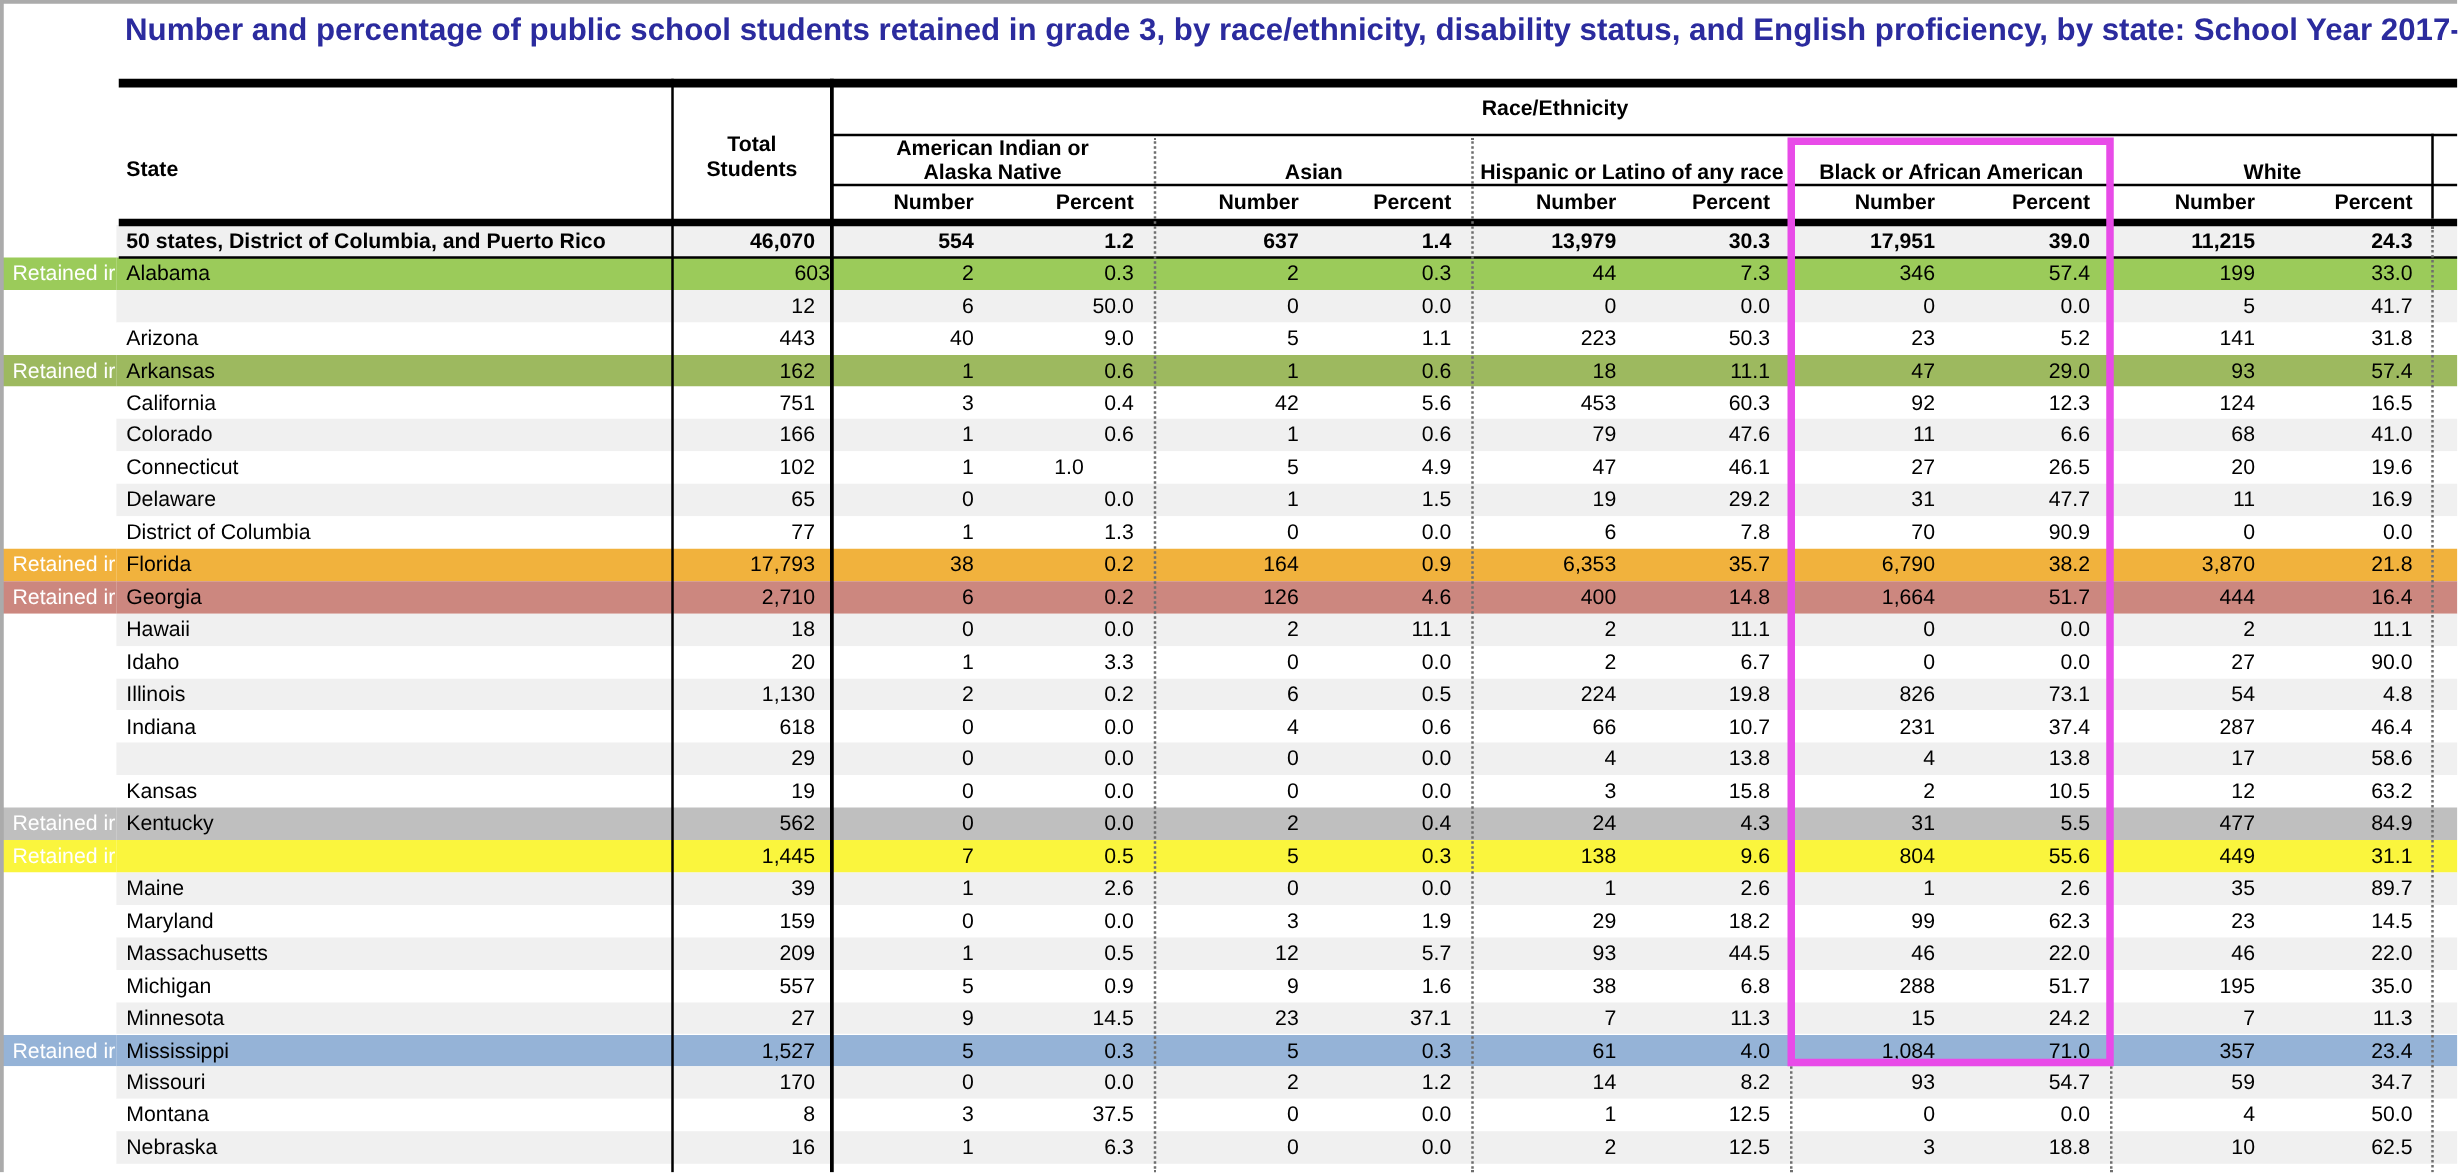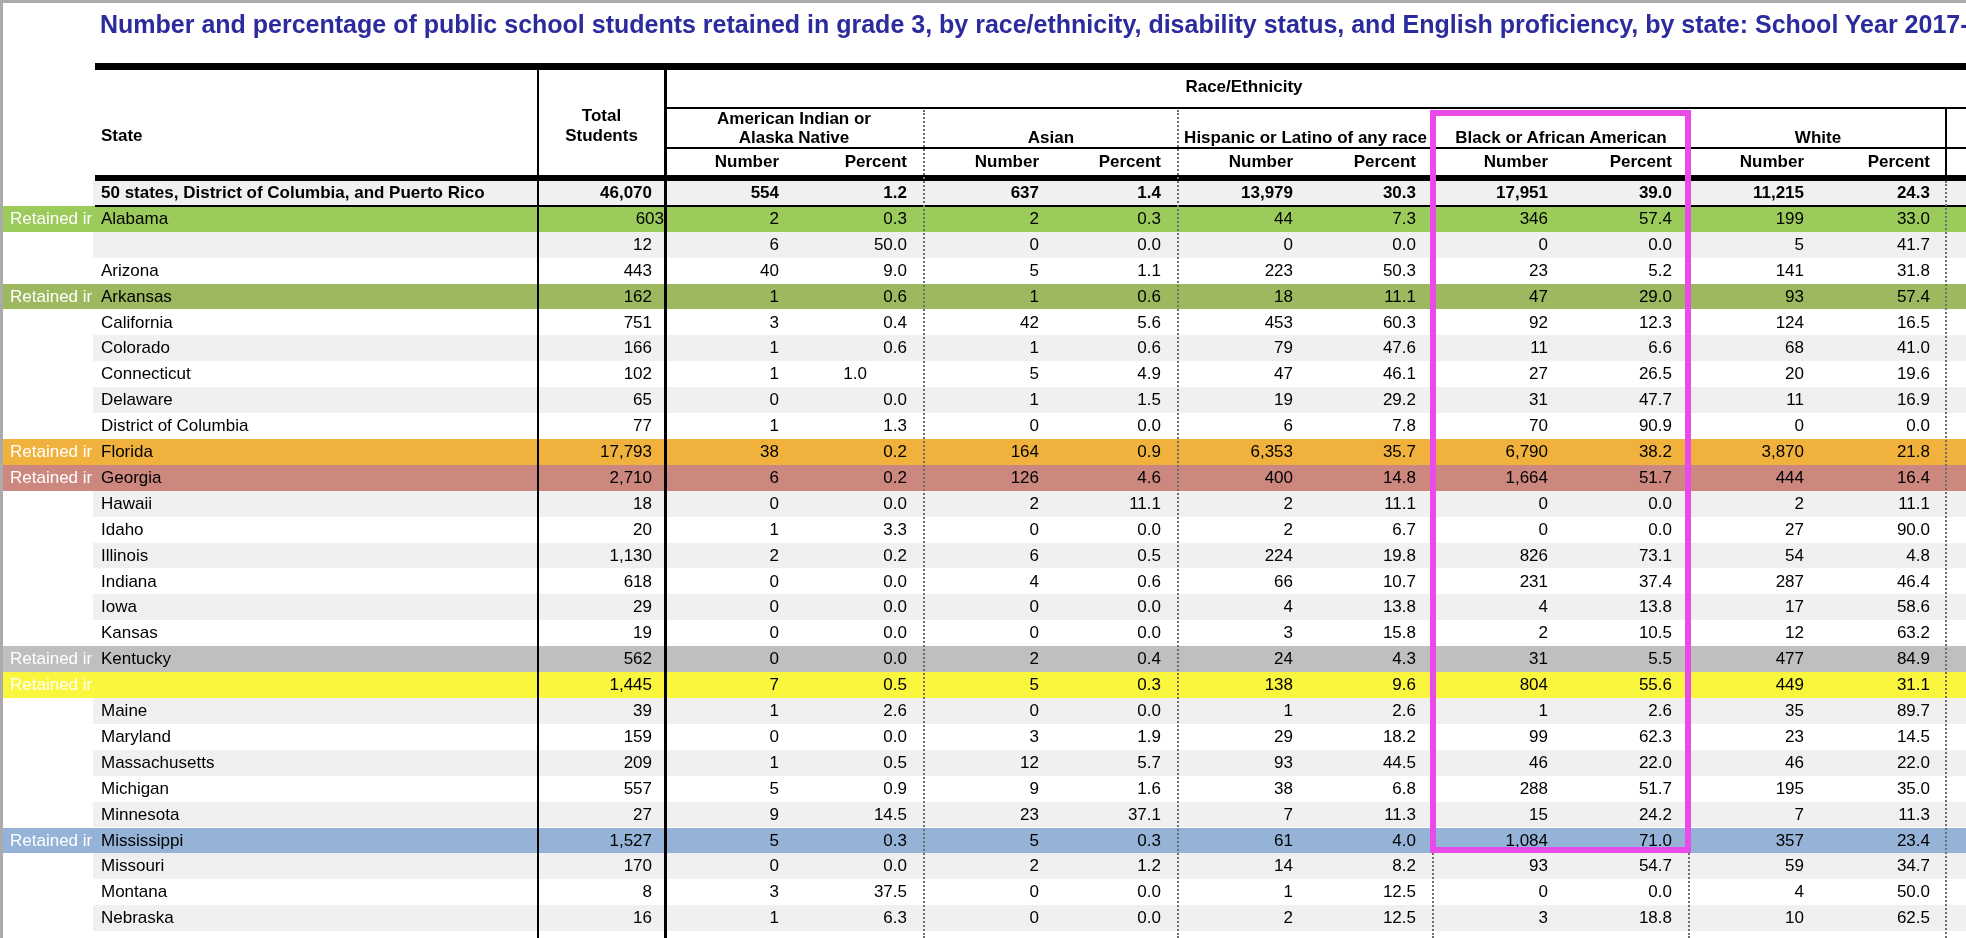--- a/index.html
+++ b/index.html
@@ -328,21 +328,20 @@
         <div class="cell num" style="left:1178px;width:128px;padding-right:13px">66</div>
         <div class="cell num" style="left:1306px;width:127px;padding-right:17px">10.7</div>
         <div class="cell num" style="left:1433px;width:128px;padding-right:13px">231</div>
         <div class="cell num" style="left:1561px;width:128px;padding-right:17px">37.4</div>
         <div class="cell num" style="left:1689px;width:128px;padding-right:13px">287</div>
         <div class="cell num" style="left:1817px;width:130px;padding-right:17px">46.4</div>
       </div>
       <div class="row" style="top:594.4px;height:25.9px;line-height:25.9px">
         <div class="cell-bg" style="background:#f0f0f0"></div>
         <div class="cell cell-note" style="background:#ffffff"></div>
-        <div class="cell cell-state">Iowa</div>
         <div class="cell num" style="left:539px;width:127px;padding-right:14px">29</div>
         <div class="cell num" style="left:664px;width:128px;padding-right:13px">0</div>
         <div class="cell num" style="left:792px;width:132px;padding-right:17px">0.0</div>
         <div class="cell num" style="left:924px;width:128px;padding-right:13px">0</div>
         <div class="cell num" style="left:1052px;width:126px;padding-right:17px">0.0</div>
         <div class="cell num" style="left:1178px;width:128px;padding-right:13px">4</div>
         <div class="cell num" style="left:1306px;width:127px;padding-right:17px">13.8</div>
         <div class="cell num" style="left:1433px;width:128px;padding-right:13px">4</div>
         <div class="cell num" style="left:1561px;width:128px;padding-right:17px">13.8</div>
         <div class="cell num" style="left:1689px;width:128px;padding-right:13px">17</div>

